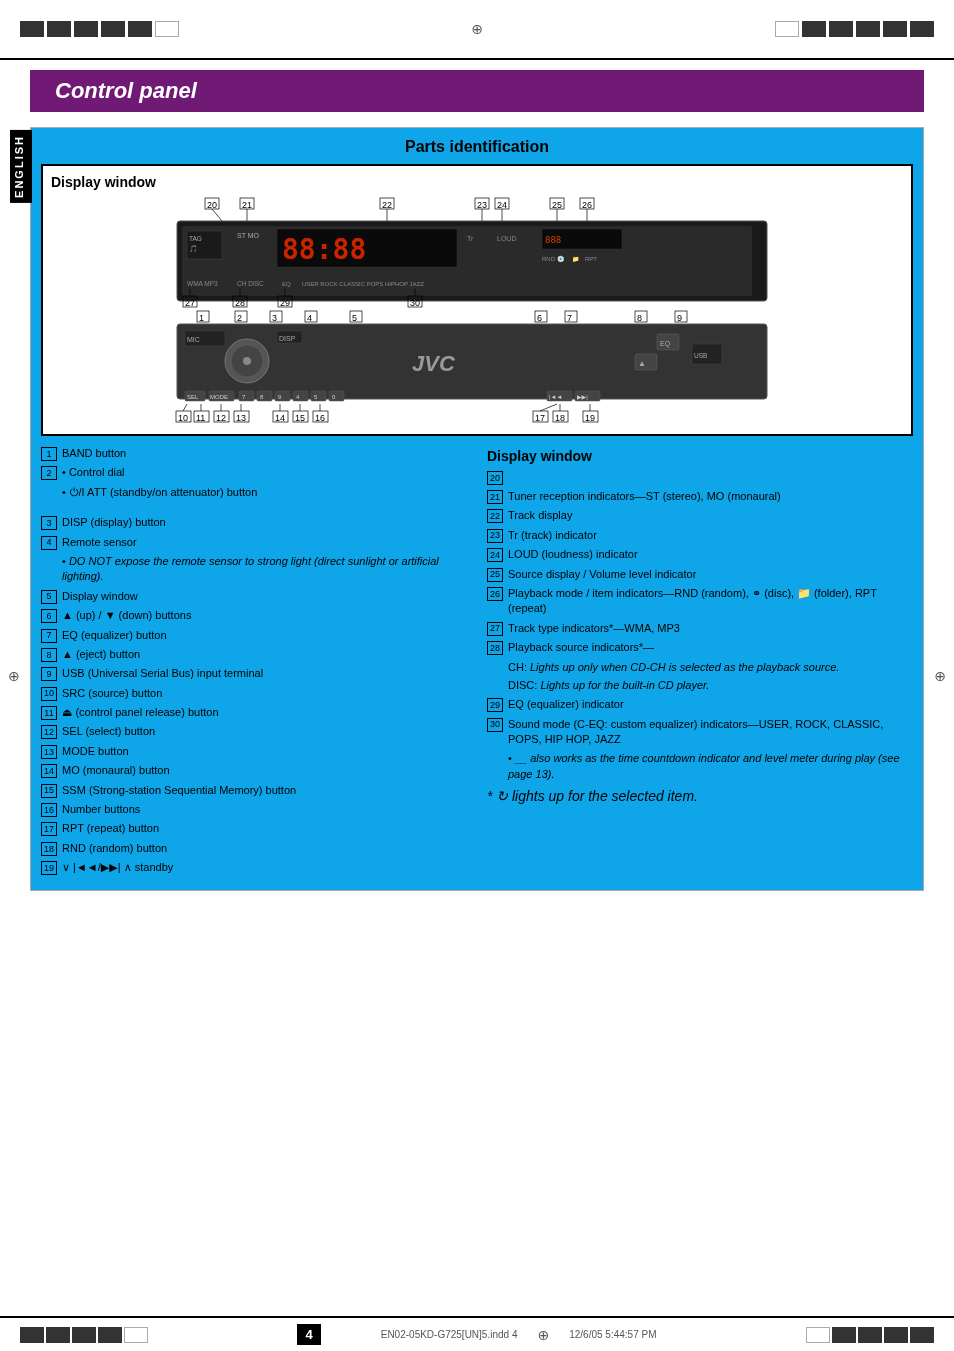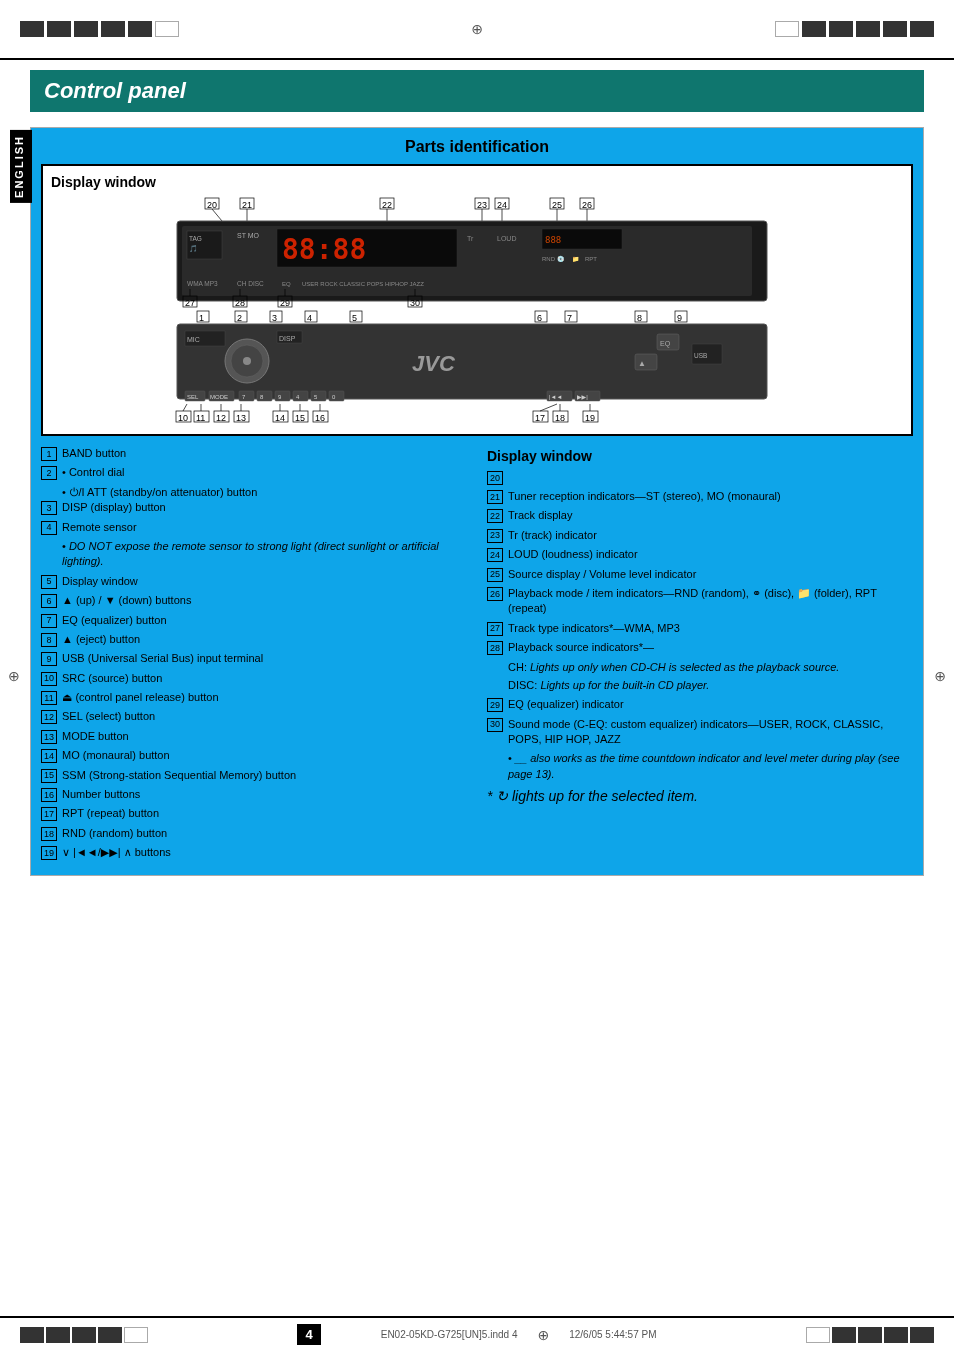--- a/index.html
+++ b/index.html
@@ -44,22 +44,22 @@
       display: flex;
       gap: 3px;
       align-items: center;
     }
     
     .main-content {
       padding: 10px 30px 20px 30px;
     }
     
     .title-section {
-      background: #0f766e;
-      padding: 8px 14px;
+      background: #701a75;
+      padding: 8px 25px;
       margin-bottom: 15px;
     }
     .title-section h1 {
       color: #fff;
       font-size: 22px;
       font-style: italic;
       font-weight: bold;
     }
     
     .parts-box {
@@ -130,21 +130,21 @@
     }
     .desc-text em {
       font-style: italic;
     }
     .sub-item {
       margin-left: 21px;
       font-size: 11px;
       line-height: 1.4;
       display: flex;
       align-items: flex-end;
-      margin-bottom: 0;
+      margin-bottom: 15px;
     }
     .sub-item::before {
       content: '•';
       margin-right: 4px;
       flex-shrink: 0;
     }
     
     .right-section-title {
       font-size: 14px;
       font-weight: bold;
@@ -491,21 +491,21 @@
             <span class="desc-text">RPT (repeat) button</span>
           </div>
 
           <div class="desc-item">
             <span class="desc-num">18</span>
             <span class="desc-text">RND (random) button</span>
           </div>
 
           <div class="desc-item">
             <span class="desc-num">19</span>
-            <span class="desc-text">∨ |◄◄/▶▶| ∧ buttons</span>
+            <span class="desc-text">∨ |◄◄/▶▶| ∧ standby</span>
           </div>
 
         </div>
 
         <div class="desc-right">
           <div class="right-section-title">Display window</div>
 
           <div class="desc-item">
             <span class="desc-num">20</span>
           </div>

